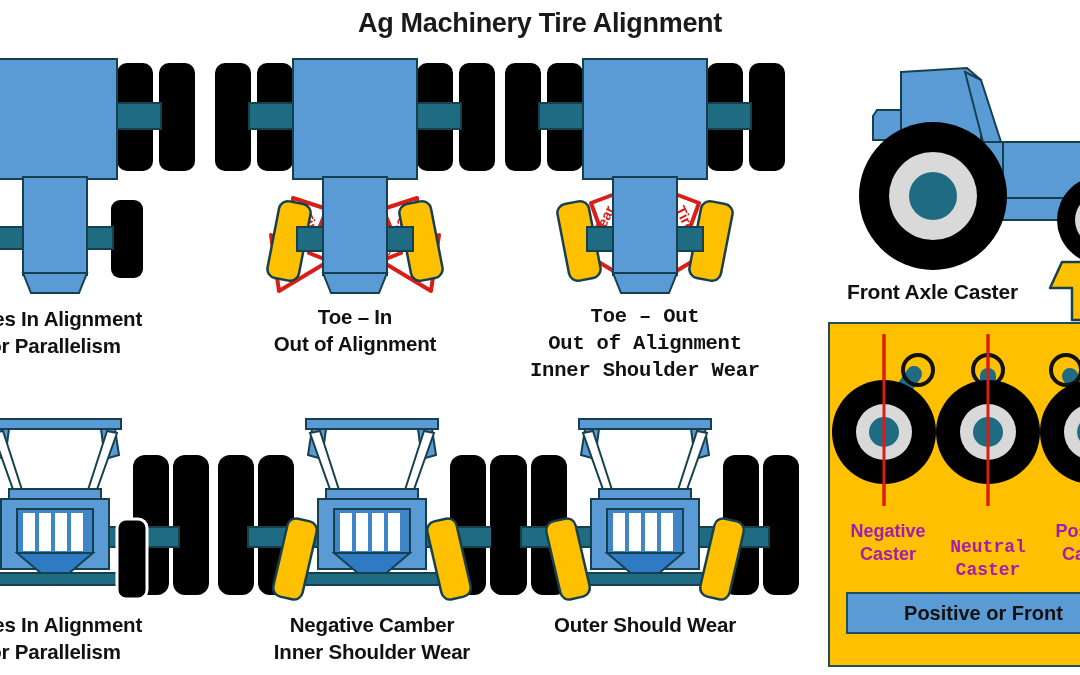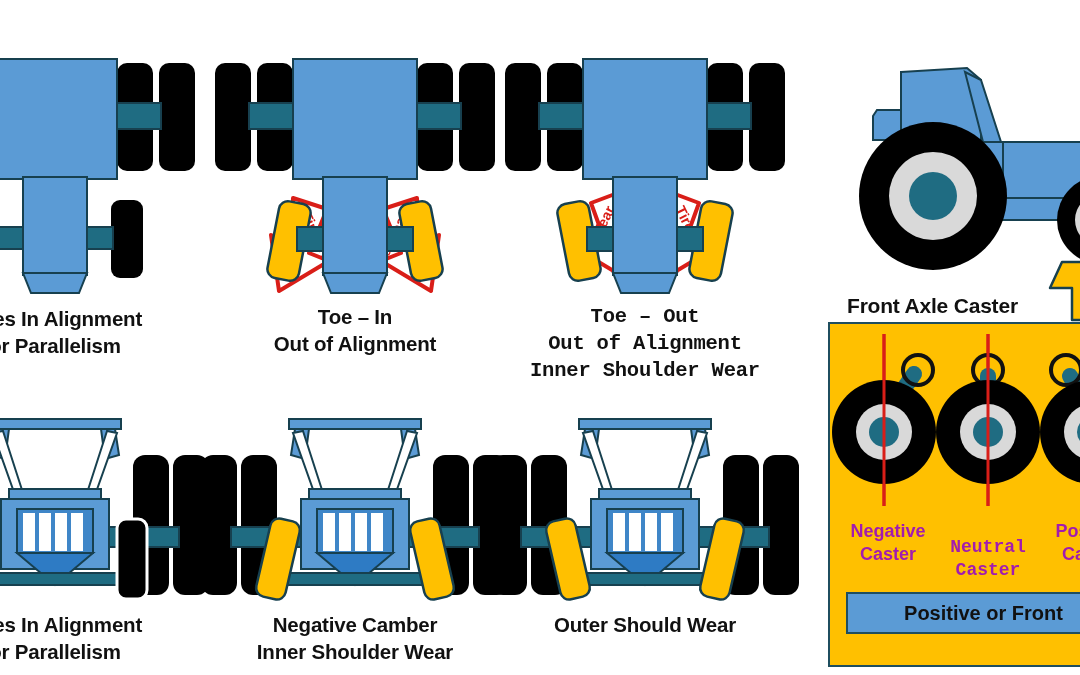--- a/index.html
+++ b/index.html
@@ -77,20 +77,21 @@
     font-weight: bold;
     fill: #D91E18;
     font-family: "Liberation Sans", sans-serif;
   }
 </style>
 </head>
 <body>
 
 <div id="root">
 
+  <div class="page-title">Ag Machinery Tire Alignment</div>
 
   <div class="diagram-cell" style="left:-95px; top:55px; width:300px; height:245px;">
     <svg width="300" height="245" viewBox="0 0 300 245">
       <g>
         <rect x="10" y="8" width="36" height="108" rx="10" fill="#000"></rect>
         <rect x="52" y="8" width="36" height="108" rx="10" fill="#000"></rect>
         <rect x="212" y="8" width="36" height="108" rx="10" fill="#000"></rect>
         <rect x="254" y="8" width="36" height="108" rx="10" fill="#000"></rect>
       </g>
       <rect x="44" y="48" width="66" height="26" fill="#1F6C82" stroke="#17404F" stroke-width="2"></rect>
@@ -224,21 +225,21 @@
         <rect x="58" y="104" width="30" height="80" rx="9" fill="#000" stroke="#fff" stroke-width="3"></rect>
         <rect x="212" y="104" width="30" height="80" rx="9" fill="#000" stroke="#fff" stroke-width="3"></rect>
       </g>
     </svg>
     <div class="caption" style="top:196px; left:0;">
       <div>Tires In Alignment</div>
       <div>or Parallelism</div>
     </div>
   </div>
 
-  <div class="diagram-cell" style="left:205px; top:415px; width:300px; height:190px;">
+  <div class="diagram-cell" style="left:222px; top:415px; width:300px; height:190px;">
     <svg width="300" height="190" viewBox="0 0 300 190">
       <g>
         <rect x="-4" y="40" width="36" height="140" rx="12" fill="#000"></rect>
         <rect x="36" y="40" width="36" height="140" rx="12" fill="#000"></rect>
         <rect x="228" y="40" width="36" height="140" rx="12" fill="#000"></rect>
         <rect x="268" y="40" width="36" height="140" rx="12" fill="#000"></rect>
       </g>
       <rect x="26" y="112" width="70" height="20" fill="#1F6C82" stroke="#17404F" stroke-width="2"></rect>
       <rect x="204" y="112" width="70" height="20" fill="#1F6C82" stroke="#17404F" stroke-width="2"></rect>
       <g>
@@ -332,21 +333,21 @@
       <circle cx="286" cy="162" r="13" fill="#1F6C82"></circle>
     </svg>
   </div>
 
   <div class="diagram-cell" style="left:1032px; top:262px; width:70px; height:60px;">
     <svg width="70" height="60" viewBox="0 0 70 60">
       <path d="M30 0 L70 0 L70 58 L40 58 L40 26 L18 26 Z" fill="#FFC000" stroke="#17404F" stroke-width="2.5" stroke-linejoin="round"></path>
     </svg>
   </div>
 
-  <div class="panel-title" style="left:847px; top:294px;">Front Axle Caster</div>
+  <div class="panel-title" style="left:847px; top:280px;">Front Axle Caster</div>
 
   <div class="yellow-panel" style="left:828px; top:322px; width:268px; height:345px;">
 
     <svg width="268" height="190" viewBox="0 0 268 190" style="position:absolute; left:0; top:2px;">
 
       <g>
         <line x1="54" y1="8" x2="54" y2="180" stroke="#D91E18" stroke-width="3"></line>
         <path d="M56 88 L84 48" stroke="#1F6C82" stroke-width="16" stroke-linecap="round"></path>
         <path d="M56 88 L84 48" stroke="none" fill="none"></path>
         <circle cx="88" cy="44" r="15" fill="none" stroke="#111" stroke-width="4"></circle>

